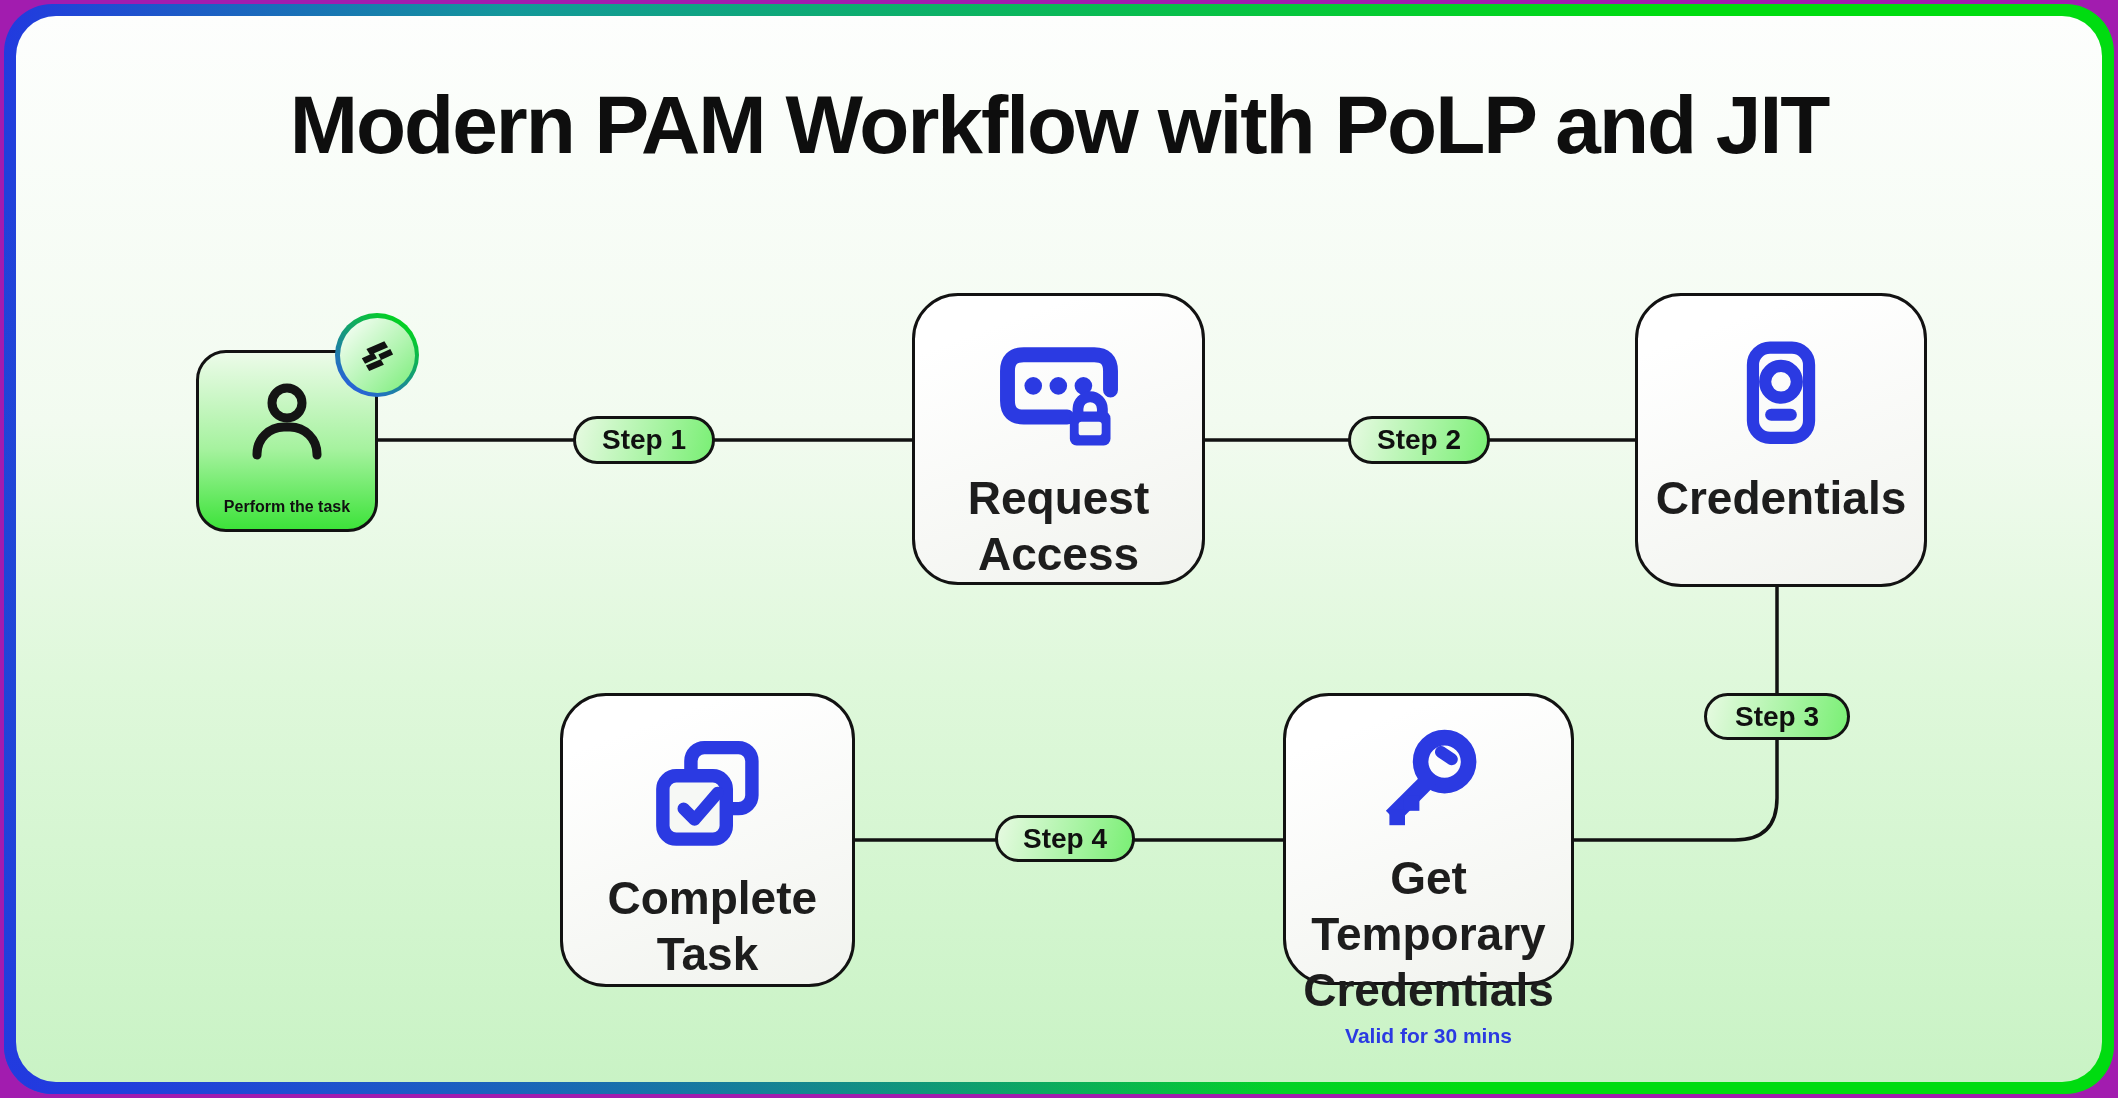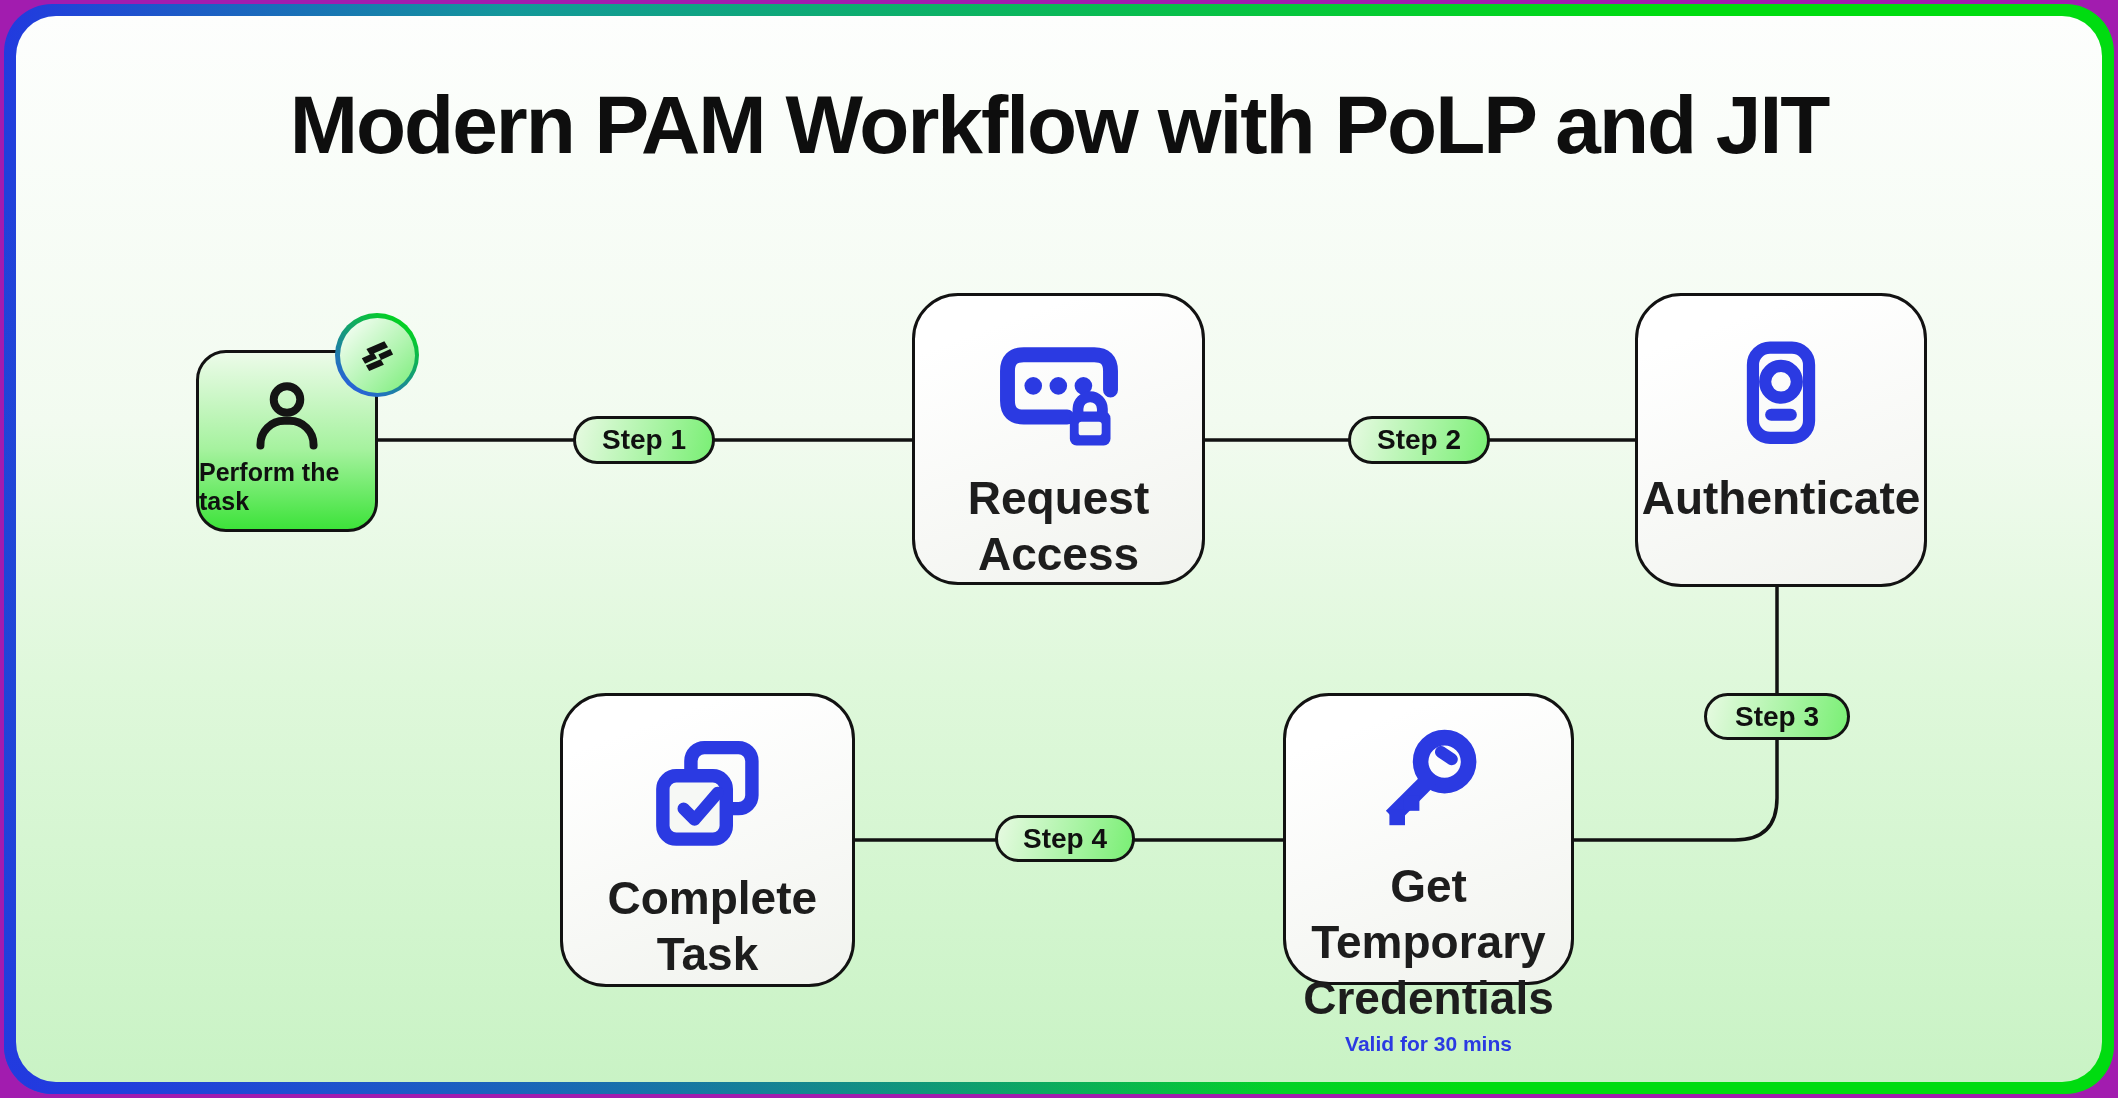--- a/index.html
+++ b/index.html
@@ -47,21 +47,21 @@
   .validity { margin-top:6px; font-size:21px; font-weight:bold; color:var(--accent-blue,#2b3ae2); }
 
   
   .gnode {
     position:absolute; z-index:2;
     border:3px solid var(--line,#121212); border-radius:30px;
     background:linear-gradient(180deg,#ecfbe9 0%, #a5f29e 55%, #3de33a 100%);
     display:flex; flex-direction:column; align-items:center; justify-content:space-between;
     padding-top:20px; padding-bottom:13px;
   }
-  .gnode-label { font-size:25px; font-weight:bold; color:#101010; }
+  .gnode-label { font-size:16px; font-weight:bold; color:#101010;text-align:right; }
 
   
   .badge {
     position:absolute; width:84px; height:84px; border-radius:50%;
     background:linear-gradient(215deg, var(--frame-green,#12d238) 8%, var(--badge-blue,#2b58e8) 92%);
     display:flex; align-items:center; justify-content:center; z-index:3;
   }
   .badge-inner {
     width:75px; height:75px; border-radius:50%;
     background:linear-gradient(135deg,#f2fdf1 10%, #86ef85 90%);
@@ -140,38 +140,38 @@
   </div>
 
   <div class="node" style="left:1635px; top:293px; width:292px; height:294px;">
     <div class="icon-wrap">
       <svg class="icon-blue" width="122" height="122" viewBox="0 0 100 100" fill="none" stroke="currentColor">
         <rect x="27" y="12" width="46" height="74" rx="14" stroke-width="10"></rect>
         <circle cx="50" cy="40" r="13" stroke-width="10"></circle>
         <line x1="42" y1="67" x2="58" y2="67" stroke-width="10" stroke-linecap="round"></line>
       </svg>
     </div>
-    <div class="node-label">Authenticate</div>
+    <div class="node-label">Credentials</div>
   </div>
 
   <div class="pill" style="left:1704px; top:693px; width:146px; height:47px;">
     <span>Step 3</span>
   </div>
 
   <div class="node" style="left:1283px; top:693px; width:291px; height:292px;">
     <div class="icon-wrap" style="margin-top:26px; height:120px;">
       <svg class="icon-blue" width="120" height="120" viewBox="0 0 100 100" fill="none" stroke="currentColor">
         <circle cx="63" cy="33" r="20" stroke-width="13"></circle>
         <path d="M60 25 L69 31" stroke-width="10" stroke-linecap="round"></path>
         <path d="M51 47 L19 79" stroke-width="14"></path>
         <rect x="29" y="61" width="13" height="13" fill="currentColor" stroke="none"></rect>
         <rect x="17" y="73" width="13" height="13" fill="currentColor" stroke="none"></rect>
       </svg>
     </div>
-    <div class="node-label w260" style="margin-top:16px;">Get Temporary Credentials</div>
+    <div class="node-label w260" style="margin-top:8px;">Get Temporary Credentials</div>
     <div class="validity">Valid for 30 mins</div>
   </div>
 
   <div class="pill" style="left:995px; top:815px; width:140px; height:47px;">
     <span>Step 4</span>
   </div>
 
   <div class="node" style="left:560px; top:693px; width:295px; height:294px;">
     <div class="icon-wrap">
       <svg class="icon-blue" width="122" height="122" viewBox="0 0 100 100" fill="none" stroke="currentColor">

